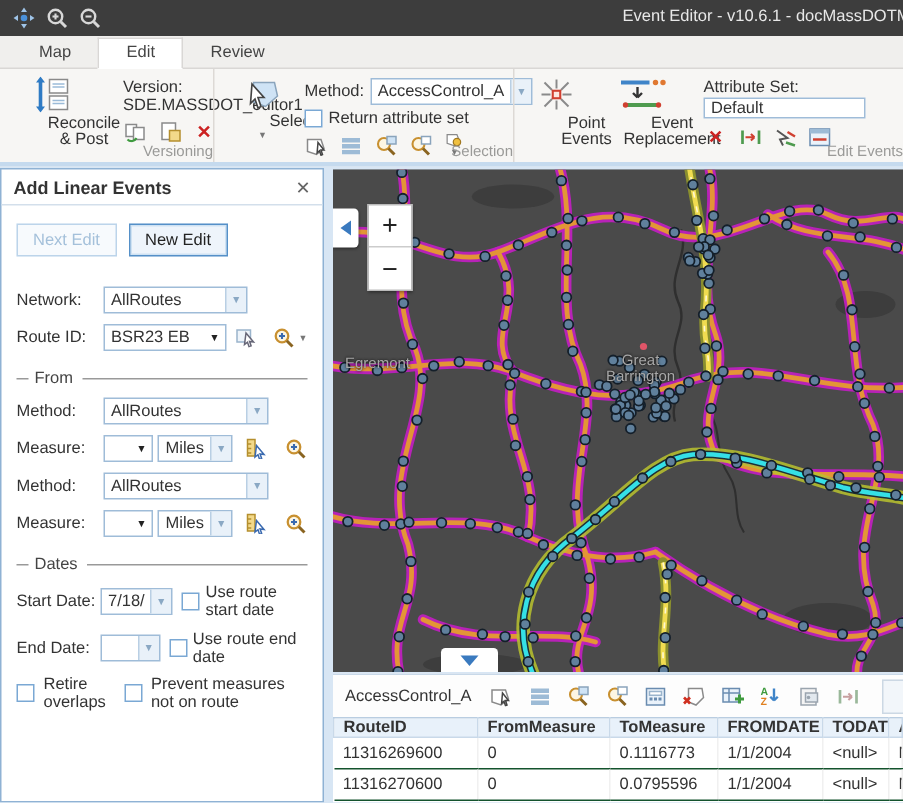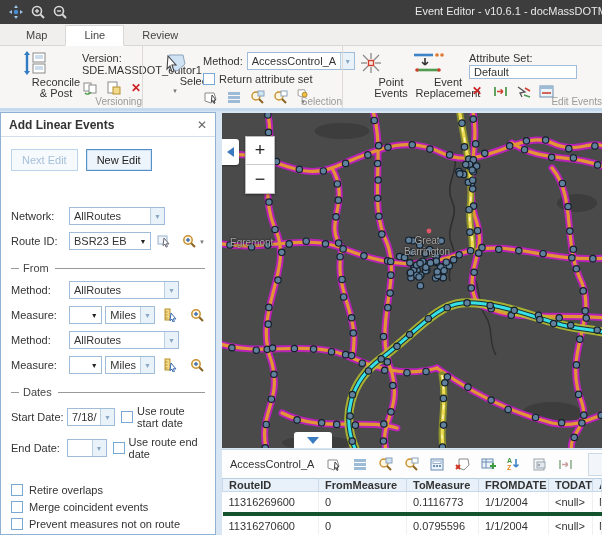--- a/index.html
+++ b/index.html
@@ -46,42 +46,42 @@
   .panel-title { font-weight:bold; font-size:12px; color:#333; }
   .panel-close { color:#666; font-size:12px; cursor:pointer; }
   .panel-body { padding:10px 10px 0 10px; }
   .btn { border:1px solid #5590c8; background:#eef4fb; padding:4px 10px; font-size:11px; color:#222; cursor:pointer; box-shadow:inset 0 0 0 1px #cfe2f3; }
   .btn.disabled { border-color:#bcd4ea; color:#a4c0da; background:#f7fafd; box-shadow:none; cursor:default; }
   .prow { display:flex; align-items:center; margin-top:7px; }
   .plabel { width:58px; flex:none; color:#333; }
   .section { display:flex; align-items:center; margin-top:12px; color:#444; }
   .section::before { content:""; width:8px; border-top:1px solid #999; margin-right:4px; }
   .section::after { content:""; flex:1; border-top:1px solid #999; margin-left:6px; }
-  .checks { margin-top:24px; display:flex; flex-direction:column; gap:5px; }
+  .checks { margin-top:6px; display:flex; gap:5px; }
 
   
   .map { position:absolute; left:222px; top:113px; width:380px; height:335px; background:#4a4a4a; overflow:hidden; }
   .map svg.roads { position:absolute; left:0; top:0; }
   .zoomctl { position:absolute; left:23px; top:23px; width:30px; background:#fff; border:1px solid #bbb; box-shadow:0 1px 2px rgba(0,0,0,.4); }
   .zoomctl div { height:28px; display:flex; align-items:center; justify-content:center; font-size:18px; color:#222; cursor:pointer; }
   .zoomctl div:first-child { border-bottom:1px solid #ccc; }
   .edge-tab-w { position:absolute; left:0; top:26px; width:17px; height:26px; background:#fff; border-radius:0 3px 3px 0; display:flex; align-items:center; justify-content:center; cursor:pointer; box-shadow:0 1px 2px rgba(0,0,0,.4); }
   .edge-tab-s { position:absolute; left:72px; bottom:0; width:38px; height:16px; background:#fff; border-radius:3px 3px 0 0; display:flex; align-items:center; justify-content:center; cursor:pointer; }
   .tri-l { width:0; height:0; border-style:solid; border-width:5px 7px 5px 0; border-color:transparent #3a7abf transparent transparent; }
   .tri-d { width:0; height:0; border-style:solid; border-width:7px 6px 0 6px; border-color:#3a7abf transparent transparent transparent; }
   .map-label { position:absolute; color:#a8a8a8; font-size:10px; text-shadow:0 0 2px #000; white-space:nowrap; }
 
   
   .atable { position:absolute; left:222px; top:449px; width:380px; height:86px; background:#fff; border-top:1px solid #c8d8e8; overflow:hidden; }
   .atable-toolbar { height:28px; display:flex; align-items:center; gap:11px; padding:0 0 0 8px; background:#fdfdfd; }
   .atable-layer { color:#333; margin-right:2px; }
   .savebtn { margin-left:4px; border:1px solid #ccd8e4; background:#f2f6fa; color:#b0c2d2; padding:3px 12px; white-space:nowrap; }
   .grid { width:100%; border-collapse:collapse; table-layout:fixed; }
   .grid th { background:#e8f1fa; border:1px solid #c9d9e9; border-top:1px solid #b9cde1; font-size:11px; text-align:left; padding:0 6px; font-weight:bold; white-space:nowrap; overflow:hidden; }
-  .grid td { border-bottom:4px solid #14532d; border-right:1px solid #f0f0f0; padding:4px 6px; white-space:nowrap; overflow:hidden; }
+  .grid td { border-bottom:1px solid #14532d; border-right:1px solid #f0f0f0; padding:4px 6px; white-space:nowrap; overflow:hidden; }
   .c0{width:96px}.c1{width:88px}.c2{width:72px}.c3{width:70px}.c4{width:44px}.c5{width:auto}
 </style>
 </head>
 <body>
 
 <div class="titlebar">
   <span class="tb-ico">
     <svg width="16" height="16" viewBox="0 0 16 16">
         <circle cx="8" cy="8" r="2.2" fill="#4a90d9"></circle>
         <path d="M8 1l2 3H6z M8 15l-2-3h4z M1 8l3-2v4z M15 8l-3 2V6z" fill="#9fc4e8"></path>
@@ -100,21 +100,21 @@
         <circle cx="7" cy="7" r="4.5" fill="none" stroke="#d8d8d8" stroke-width="1.6"></circle>
         <line x1="10.5" y1="10.5" x2="14" y2="14" stroke="#d8d8d8" stroke-width="2"></line>
         <line x1="5" y1="7" x2="9" y2="7" stroke="#d8d8d8" stroke-width="1.4"></line>
       </svg>
   </span>
   <span class="tb-title">Event Editor - v10.6.1 - docMassDOTM</span>
 </div>
 
 <div class="tabs">
   <span class="tab">Map</span>
-  <span class="tab active">Line</span>
+  <span class="tab active">Edit</span>
   <span class="tab">Review</span>
 </div>
 
 <div class="ribbon">
 
   <div class="rgroup" style="width:142px">
     <div class="rbtn">
       <span class="rbtn-icon">
         <svg width="26" height="24" viewBox="0 0 26 24">
             <path d="M4 3l0 18" stroke="#2f7bc4" stroke-width="2.4"></path>
@@ -288,21 +288,21 @@
   <div class="panel-header">
     <span class="panel-title">Add Linear Events</span>
     <span class="panel-close">✕</span>
   </div>
   <div class="panel-body">
     <div style="display:flex; gap:8px; margin-top:2px">
       <button class="btn disabled">Next Edit</button>
       <button class="btn">New Edit</button>
     </div>
 
-    <div class="prow" style="margin-top:36px">
+    <div class="prow" style="margin-top:20px">
       <span class="plabel">Network:</span>
       <div class="dd" style="width:96px">
         <span class="dd-val">AllRoutes</span>
         <span class="dd-btn boxed">▼</span>
       </div>
     </div>
 
     <div class="prow">
       <span class="plabel">Route ID:</span>
       <div class="dd" style="width:96px">
@@ -423,24 +423,20 @@
         <span class="dd-btn boxed">▼</span>
       </div>
       <span class="cb" style="margin-left:6px"></span>
       <span style="margin-left:4px">Use route end date</span>
     </div>
 
     <div class="checks">
       <label class="cbrow">
           <span class="cb"></span>
           <span>Retire overlaps</span>
-        </label>
-      <label class="cbrow">
-          <span class="cb"></span>
-          <span>Merge coincident events</span>
         </label>
       <label class="cbrow">
           <span class="cb"></span>
           <span>Prevent measures not on route</span>
         </label>
     </div>
 
   </div>
 </div>
 

